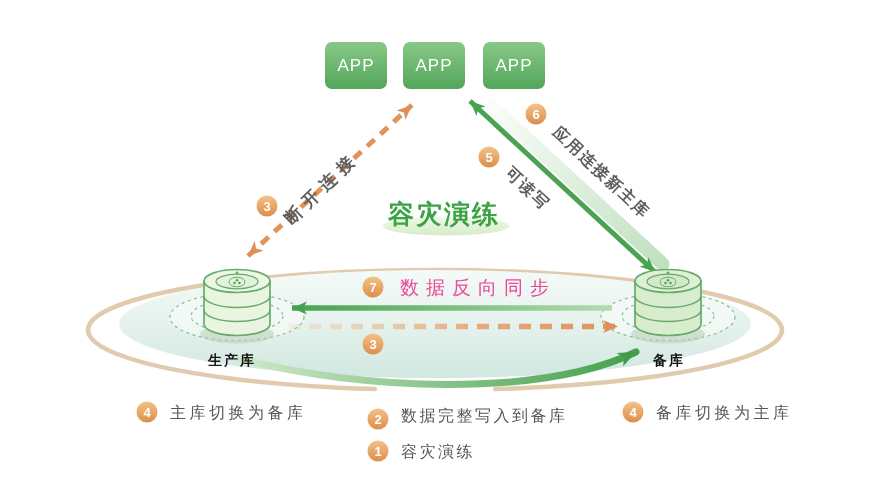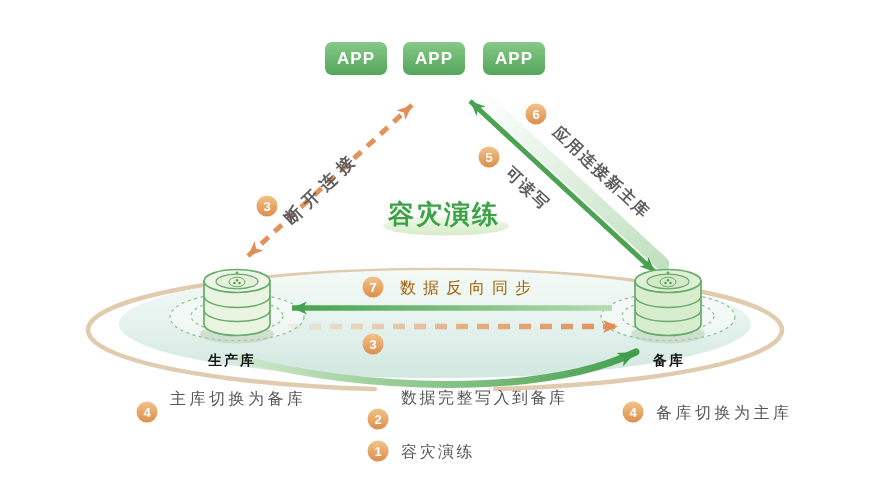--- a/index.html
+++ b/index.html
@@ -2,43 +2,43 @@
 <html><head>
 <meta charset="utf-8">
 <style>
   html,body{margin:0;padding:0;background:#ffffff;}
   .canvas{
     position:relative;width:870px;height:495px;background:#ffffff;overflow:hidden;
     font-family:"Liberation Sans","DejaVu Sans",sans-serif;
   }
   .canvas svg{position:absolute;left:0;top:0;}
   .app-box{
-    position:absolute;width:62px;height:33px;border-radius:7px;
+    position:absolute;width:62px;height:47px;border-radius:7px;
     background:linear-gradient(180deg,#87c888 0%,#54a65b 100%);
-    color:#fff;font-weight:bold;font-size:17px;letter-spacing:1px;
+    color:#fff;font-weight:normal;font-size:17px;letter-spacing:1px;
     display:flex;align-items:center;justify-content:center;
   }
   .biz-label{
     position:absolute;left:583px;top:44px;font-size:18px;font-weight:bold;
     color:#101010;letter-spacing:1.5px;white-space:nowrap;
   }
   .badge{
     position:absolute;width:21px;height:21px;border-radius:50%;
     background:linear-gradient(180deg,#f2c388 0%,#dd8e4b 100%);
     color:#fff;font-size:13px;font-weight:bold;
     display:flex;align-items:center;justify-content:center;
     transform:translate(-50%,-50%);
   }
   .rot{
     position:absolute;white-space:nowrap;color:#5d5d5d;font-weight:bold;
     transform:translate(-50%,-50%) rotate(var(--r));
   }
   .hlabel{
     position:absolute;white-space:nowrap;transform:translateY(-50%);
-    color:#a16207;font-size:16px;font-weight:500;letter-spacing:7px;
+    color:#ec4899;font-size:19px;font-weight:500;letter-spacing:7px;
   }
   .blabel{
     position:absolute;white-space:nowrap;transform:translateY(-50%);
     color:#575757;font-size:16px;letter-spacing:3.5px;
   }
   .db-label{
     position:absolute;transform:translateX(-50%);font-size:14px;font-weight:bold;
     color:#161616;letter-spacing:2px;white-space:nowrap;
   }
   .center-title{
@@ -164,24 +164,24 @@
 
   <span class="badge" style="left:373px;top:287px">7</span>
   <span class="hlabel" style="left:400px;top:288px">数据反向同步</span>
 
   <span class="badge" style="left:373px;top:344px">3</span>
 
   <div class="db-label" style="left:232px;top:352px">生产库</div>
   <div class="db-label" style="left:669px;top:352px">备库</div>
 
   <span class="badge" style="left:147px;top:412px">4</span>
-  <span class="blabel" style="left:170px;top:399px">主库切换为备库</span>
+  <span class="blabel" style="left:170px;top:413px">主库切换为备库</span>
 
   <span class="badge" style="left:378px;top:419px">2</span>
-  <span class="blabel" style="left:401px;top:398px;letter-spacing:2.5px">数据完整写入到备库</span>
+  <span class="blabel" style="left:401px;top:416px;letter-spacing:2.5px">数据完整写入到备库</span>
 
   <span class="badge" style="left:378px;top:451px">1</span>
   <span class="blabel" style="left:401px;top:452px;letter-spacing:2.5px">容灾演练</span>
 
   <span class="badge" style="left:633px;top:412px">4</span>
   <span class="blabel" style="left:656px;top:413px">备库切换为主库</span>
 
 </div>
 
 </body></html>

